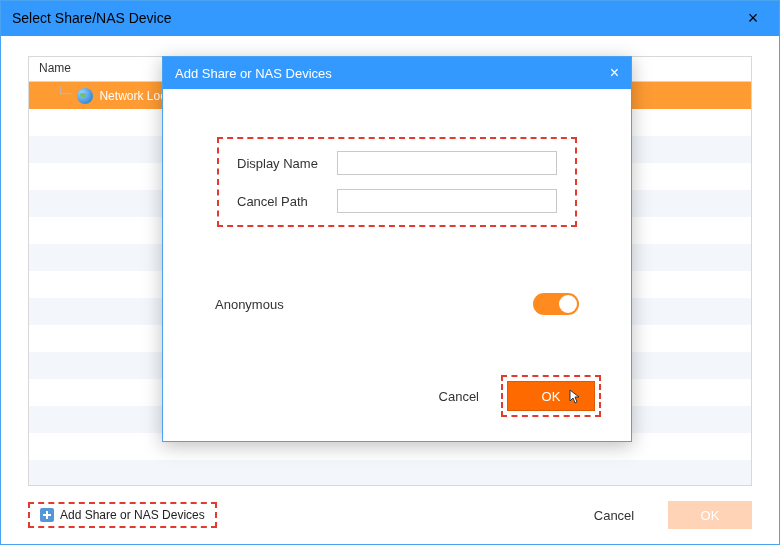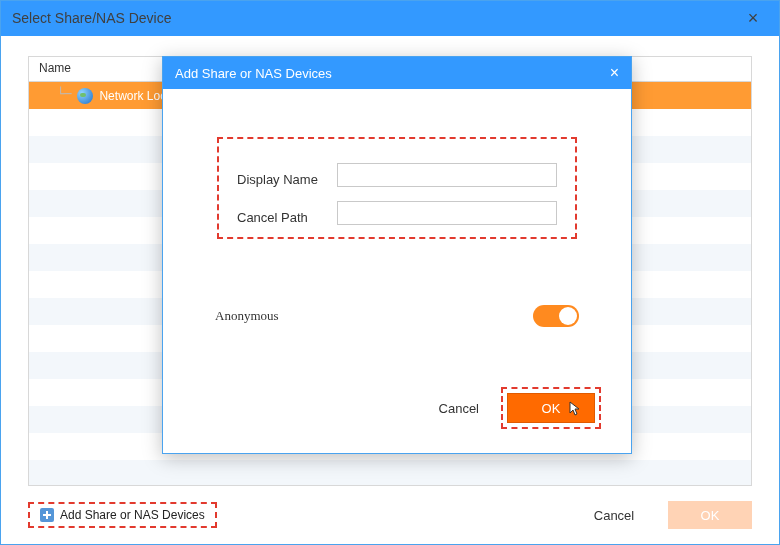--- a/index.html
+++ b/index.html
@@ -1,19 +1,19 @@
 <!DOCTYPE html>
 <html><head>
 <meta charset="utf-8">
 <style>
 * { box-sizing: border-box; margin: 0; padding: 0; font-family: "Segoe UI", Tahoma, sans-serif; }
 body { width: 780px; height: 545px; background: #fff; position: relative; overflow: hidden; }
 
 
-.outer-titlebar { height: 36px; background: #3399ff; color: #404040; display: flex; align-items: center; padding: 0 12px; font-size: 14px; }
+.outer-titlebar { height: 36px; background: #3399ff; color: #000000; display: flex; align-items: center; padding: 0 12px; font-size: 14px; }
 .outer-titlebar .title { flex: 1; }
 .outer-close { width: 30px; text-align: center; font-size: 18px; cursor: pointer; }
 
 .outer-body { padding: 20px 28px 0 28px; }
 
 .table-header { display: flex; border: 1px solid #d8d8d8; background: #fff; height: 26px; font-size: 12px; color: #333; }
 .th-cell { padding: 4px 10px; border-right: 1px solid #d8d8d8; }
 .th-cell:first-child { flex: 1; }
 .th-cell:last-child { width: 140px; border-right: none; }
 
@@ -38,27 +38,27 @@
 
 
 .inner-modal { position: absolute; left: 162px; top: 56px; width: 470px; background: #fff; border: 1px solid #4aa3ef; box-shadow: 0 4px 18px rgba(0,0,0,0.25); }
 .inner-titlebar { height: 32px; background: #3399ff; color: #fff; display: flex; align-items: center; padding: 0 12px; font-size: 13px; }
 .inner-titlebar .title { flex: 1; }
 .inner-close { font-size: 16px; cursor: pointer; }
 .inner-body { padding: 30px 30px 20px 30px; }
 
 .form-block { background: #fff; padding: 18px 24px; }
 .dashed-box { border: 2px dashed #e23a2e; padding: 12px 18px; }
-.form-row { display: flex; align-items: flex-end; margin-bottom: 14px; margin-top: 12px; }
+.form-row { display: flex; align-items: center; margin-bottom: 14px; }
 .form-row:last-child { margin-bottom: 0; }
 .form-label { width: 100px; font-size: 13px; color: #333; }
 .form-input { flex: 1; height: 24px; border: 1px solid #c9c9c9; background: #fff; font-size: 12px; padding: 0 6px; outline: none; }
 
 .anon-block { margin-top: 30px; padding: 18px 22px; display: flex; align-items: center; }
-.anon-label { flex: 1; font-size: 13px; color: #333; font-family: Liberation Serif, serif; }
+.anon-label { flex: 1; font-size: 13px; color: #333; }
 .toggle { width: 46px; height: 22px; border-radius: 11px; background: #ff8a1f; position: relative; cursor: pointer; }
 .toggle-knob { position: absolute; right: 2px; top: 2px; width: 18px; height: 18px; border-radius: 50%; background: #fff; }
 
 .inner-footer { display: flex; justify-content: flex-end; align-items: center; padding: 22px 30px 24px 30px; gap: 22px; }
 .btn-cancel-inner { background: #fff; color: #333; border: none; font-size: 13px; cursor: pointer; }
 .ok-dashed-wrap { border: 2px dashed #e23a2e; padding: 4px; position: relative; }
 .btn-ok-inner { width: 88px; height: 30px; background: #ff6a00; color: #fff; border: 1px solid #e05a00; font-size: 13px; cursor: pointer; }
 .cursor-icon { position: absolute; right: 16px; top: 12px; font-size: 14px; color: #fff; pointer-events: none; }
 
 .outer-border { position: absolute; inset: 0; border: 1px solid #4aa3ef; pointer-events: none; }

